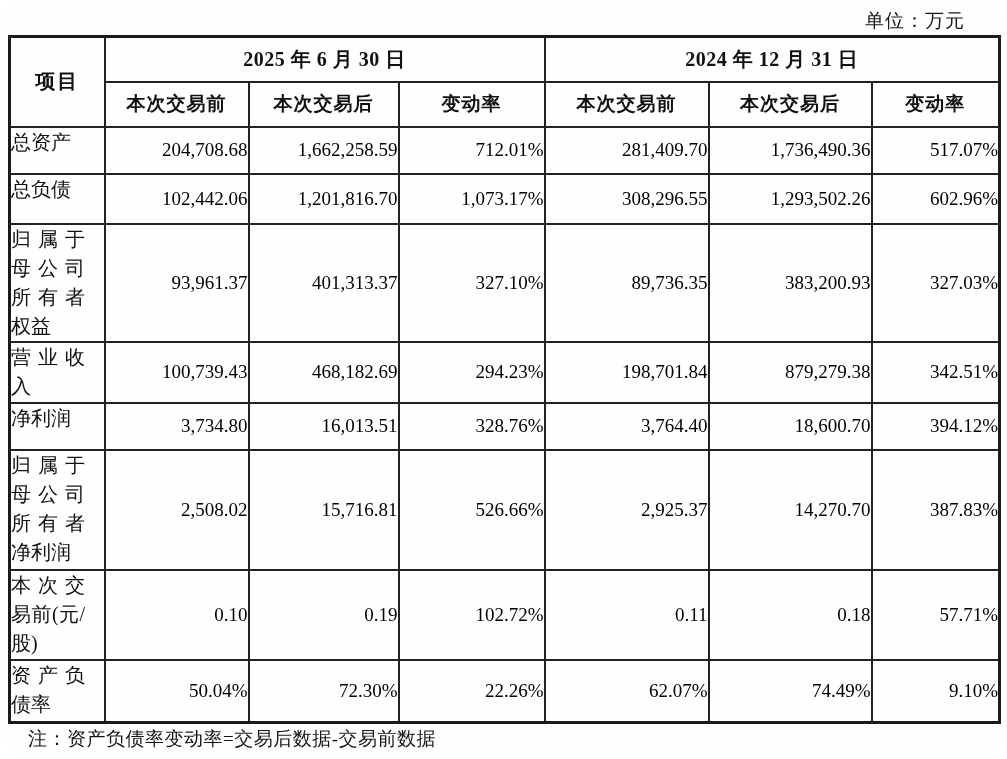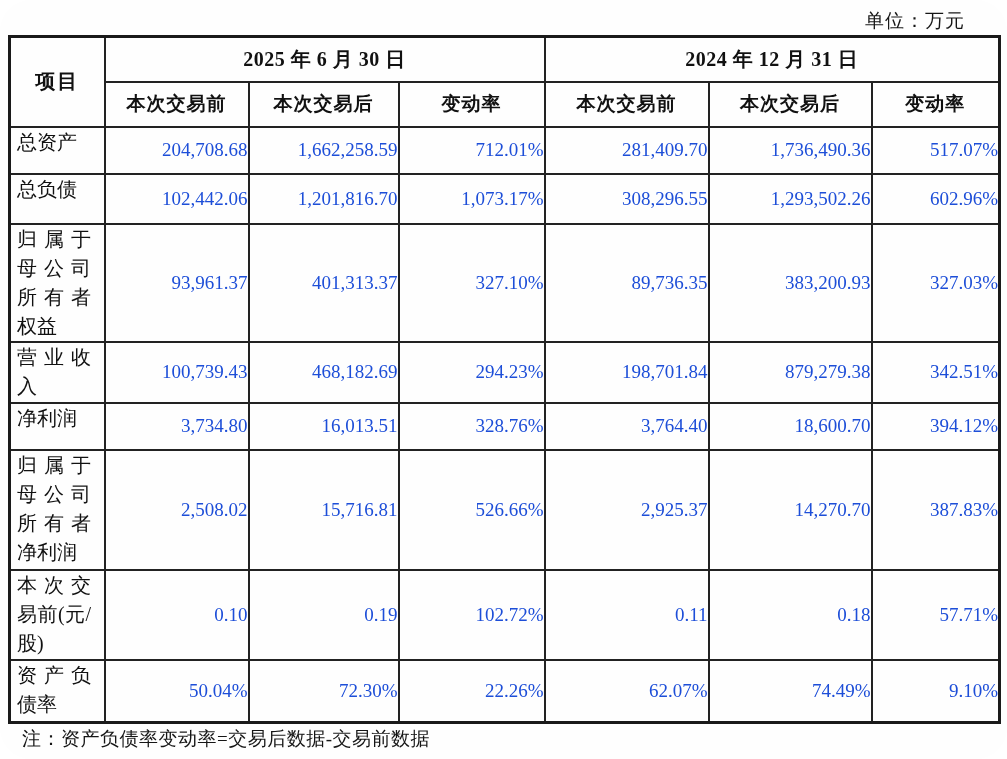--- a/index.html
+++ b/index.html
@@ -63,32 +63,31 @@
   td.lbl-cell {
     vertical-align: top;
     padding: 6px 4px 4px 7px;
     font-size: 20px;
     line-height: 29px;
   }
   td.lbl-cell .lbl {
     display: inline-block;
     width: 74px;
     text-align: justify;
-    margin-left: 6px;
   }
   td.val {
     text-align: right;
     vertical-align: middle;
     padding-right: 11px;
     font-size: 19px;
-    color: #1d4ed8;
+    color: #000000;
   }
   .note {
     position: absolute;
-    left: 22px;
+    left: 28px;
     top: 726px;
     font-size: 19px;
     color: #151515;
     letter-spacing: 0.5px;
   }
 </style>
 </head>
 <body>
 
 <div class="page">

